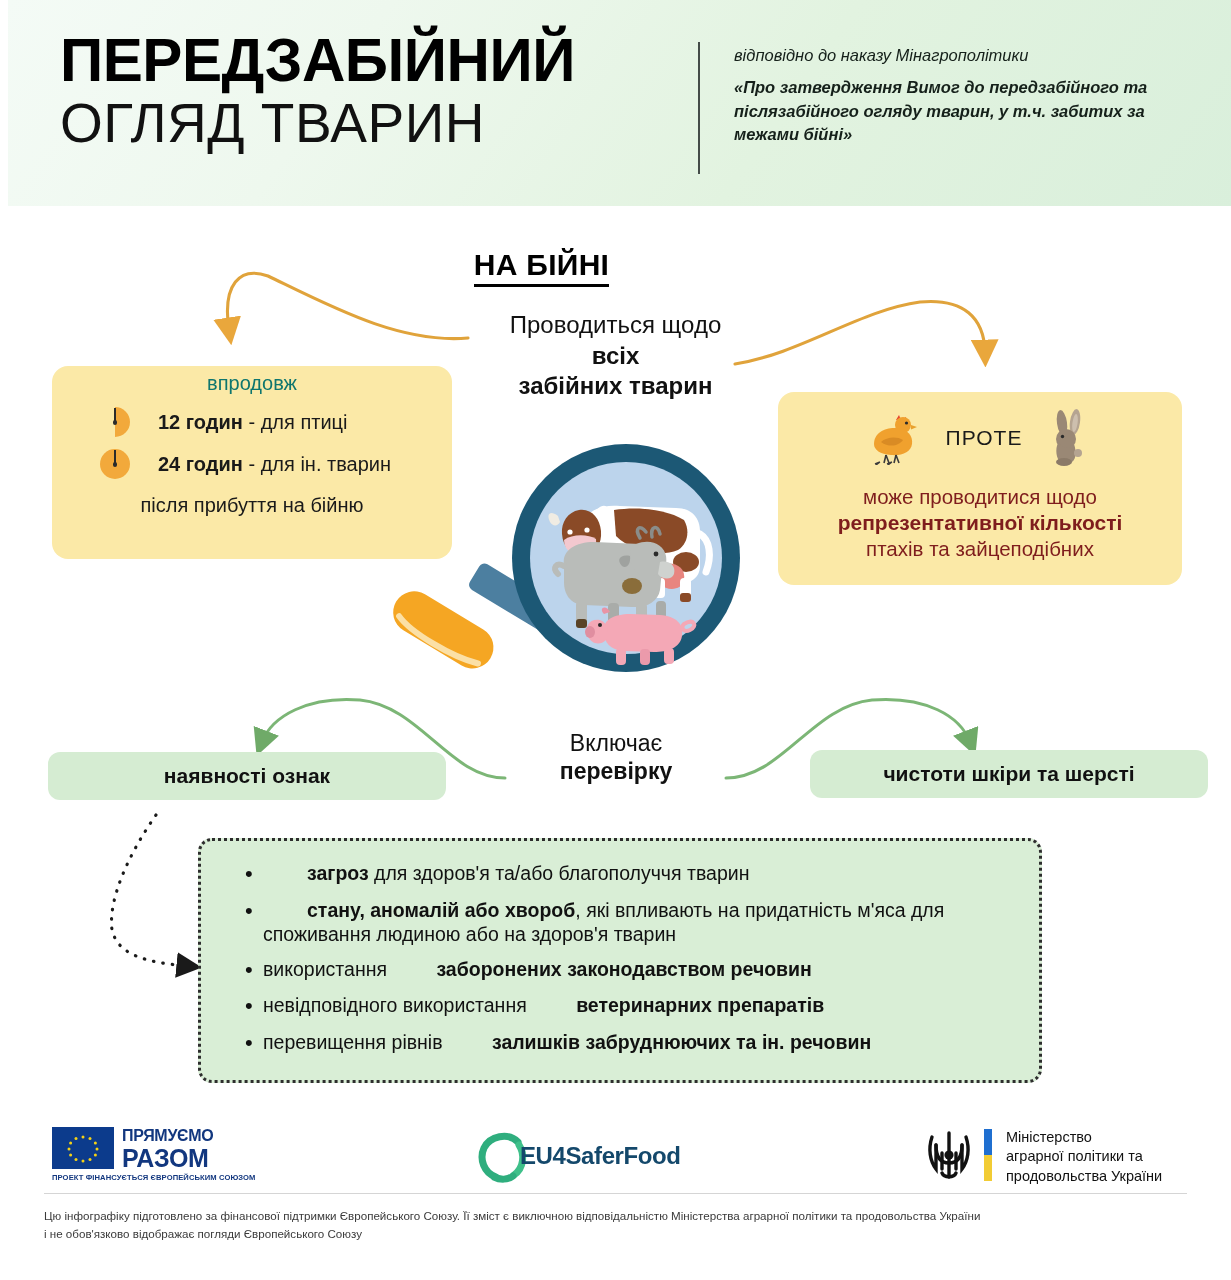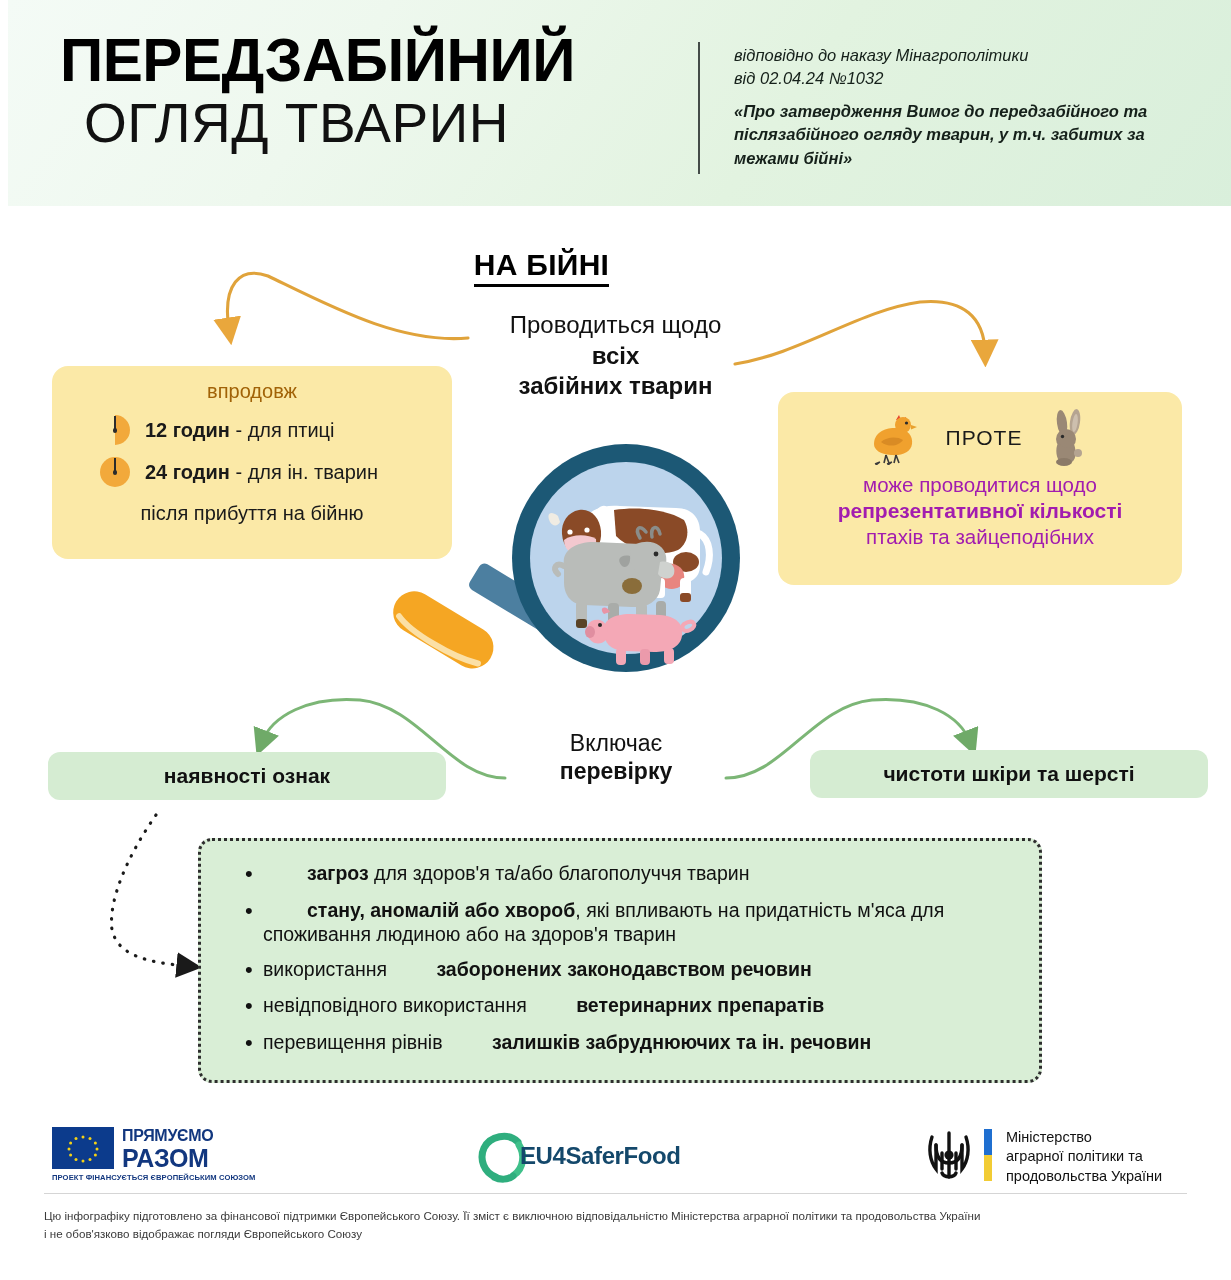--- a/index.html
+++ b/index.html
@@ -42,21 +42,20 @@
     white-space: nowrap;
   }
   .title-line2 {
     font-size: 55px;
     font-weight: 400;
     letter-spacing: 0.5px;
     color: #111111;
     line-height: 1.12;
     white-space: nowrap;
     margin-top: 2px;
-    margin-left: 24px;
   }
   .header-divider {
     position: absolute;
     left: 690px; top: 42px;
     width: 2px; height: 132px;
     background: #444c48;
   }
   .header-note {
     position: absolute;
     left: 726px; top: 44px;
@@ -100,33 +99,33 @@
     position: absolute;
     background: #fbe9a7;
     border-radius: 16px;
   }
   .ybox-left  { left: 52px;  top: 366px; width: 400px; height: 193px; }
   .ybox-right { left: 778px; top: 392px; width: 404px; height: 193px; }
 
   .yl-top {
     text-align: center;
     font-size: 20px;
-    color: #a16207;
-    margin-top: 14px;
+    color: #0f766e;
+    margin-top: 6px;
   }
   .yl-row {
     display: flex;
     align-items: center;
     margin-top: 12px;
     padding-left: 48px;
   }
   .yl-row .yl-text {
     font-size: 20px;
     color: #1a1a1a;
-    margin-left: 15px;
+    margin-left: 28px;
     white-space: nowrap;
   }
   .yl-row .yl-text b { font-weight: 700; }
   .yl-bottom {
     text-align: center;
     font-size: 20px;
     color: #1a1a1a;
     margin-top: 15px;
   }
 
@@ -189,23 +188,23 @@
     margin-top: 16px;
     height: 60px;
   }
   .yr-head .prote {
     font-size: 21px;
     letter-spacing: 1px;
     color: #1a1a1a;
   }
   .yr-body {
     text-align: center;
-    margin-top: 4px;
+    margin-top: 16px;
     line-height: 1.26;
-    color: #a21caf;
+    color: #7f1d1d;
   }
   .yr-body .b1 { font-size: 20.5px; font-weight: 400; display: block; }
   .yr-body .b2 { font-size: 21px;   font-weight: 700; display: block; }
   .yr-body .b3 { font-size: 20.5px; font-weight: 400; display: block; }
 
   
   .magnifier {
     position: absolute;
     left: 368px; top: 438px;
     width: 400px; height: 250px;
@@ -365,21 +364,20 @@
 <div class="page">
 
   <div class="header">
     <div class="header-title-wrap">
       <div class="title-line1">ПЕРЕДЗАБІЙНИЙ</div>
       <div class="title-line2">ОГЛЯД ТВАРИН</div>
     </div>
     <div class="header-divider"></div>
     <div class="header-note">
       <span class="nt-plain">відповідно до наказу Мінагрополітики</span>
-      <span class="nt-plain">від 02.04.24 №1032</span>
       <span class="nt-bold">«Про затвердження Вимог до передзабійного та післязабійного огляду тварин, у т.ч. забитих за межами бійні»</span>
     </div>
   </div>
 
   <div class="na-biyni">
     <span>НА БІЙНІ</span>
   </div>
 
   <div class="provoditsya">
     <span class="pv1">Проводиться щодо</span>

